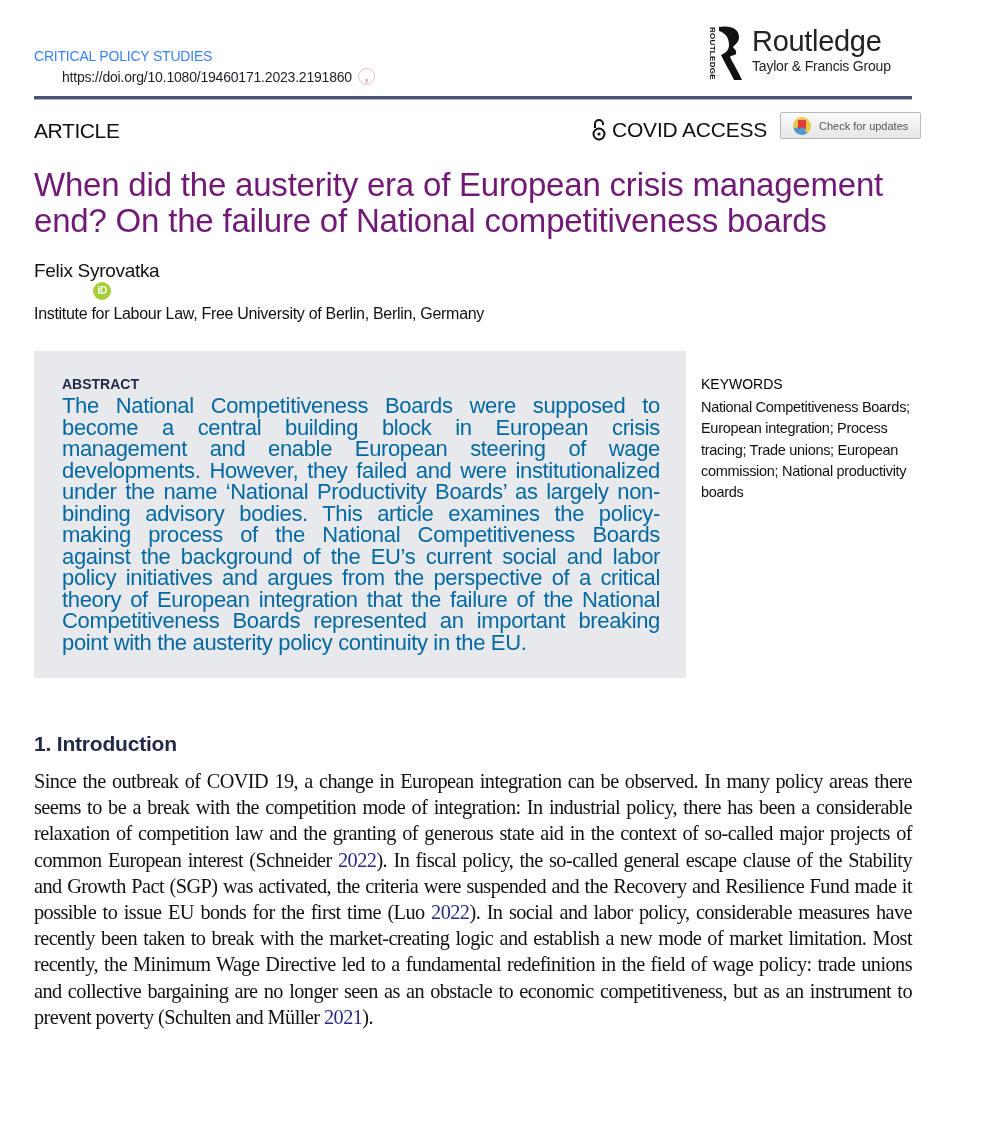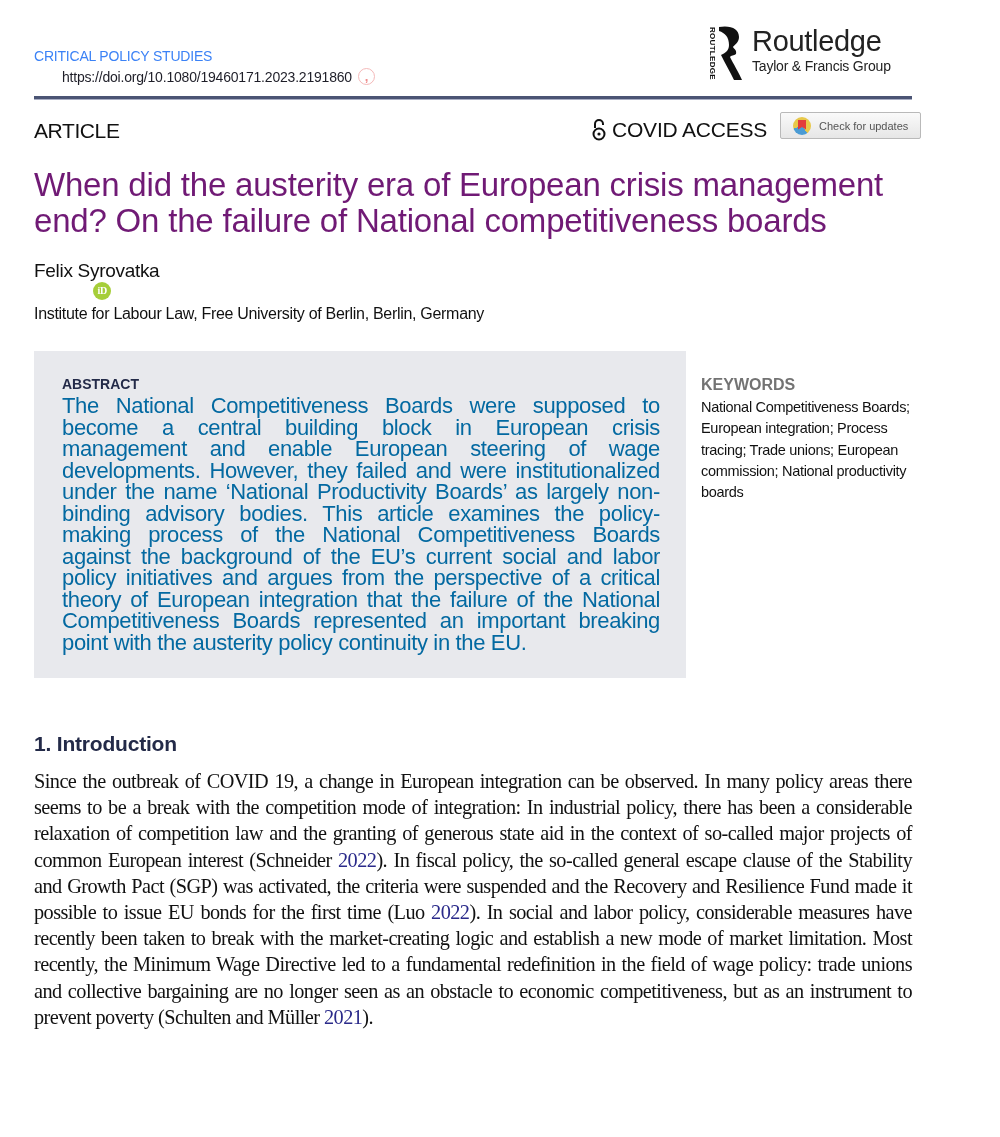--- a/index.html
+++ b/index.html
@@ -28,29 +28,29 @@
   .oa-icon { width: 14px; height: 22px; margin-right: 6px; }
 
   #check-updates { position: absolute; left: 770px; top: 112px; width: 141px; height: 27px; border: 1px solid #b9b9b9; border-radius: 2px; background: linear-gradient(#fafafa, #e6e6e6); display: flex; align-items: center; box-sizing: border-box; padding-left: 12px; cursor: pointer; margin-left: 10px; }
   .cu-icon { width: 18px; height: 18px; border-radius: 50%; background: conic-gradient(#e8c84a 0 40%, #4a9bd4 40% 70%, #e8c84a 70% 100%); position: relative; margin-right: 8px; }
   .cu-icon::after { content: ""; position: absolute; left: 5px; top: 3px; width: 8px; height: 10px; background: #e23b3b; clip-path: polygon(0 0, 100% 0, 100% 100%, 50% 75%, 0 100%); }
   #check-label { font-size: 11px; color: #555; }
 
   #title { position: absolute; left: 34px; top: 167px; width: 900px; font-size: 33px; font-weight: normal; line-height: 36px; color: #701a75; letter-spacing: -0.2px; }
 
   #author-line { position: absolute; left: 34px; top: 260px; display: flex; align-items: center; font-size: 19px; color: #111; letter-spacing: -0.3px; flex-direction: column; }
-  .orcid-icon { width: 18px; height: 18px; border-radius: 50%; background: #a6ce39; color: #fff; font-size: 10px; line-height: 18px; text-align: center; margin-left: 11px; font-weight: bold; font-family: Liberation Serif, serif; }
+  .orcid-icon { width: 18px; height: 18px; border-radius: 50%; background: #a6ce39; color: #fff; font-size: 10px; line-height: 18px; text-align: center; margin-left: 11px; font-weight: bold; }
 
   #affiliation { position: absolute; left: 34px; top: 305px; font-size: 16px; color: #111; letter-spacing: -0.3px; }
 
   #abstract-box { position: absolute; left: 34px; top: 351px; width: 652px; height: 327px; background: #e8e9ed; }
   #abstract-heading { position: absolute; left: 62px; top: 376px; font-size: 14px; font-weight: bold; color: #232a48; }
   #abstract-text { position: absolute; left: 62px; top: 395px; width: 598px; font-size: 22px; line-height: 21.5px; text-align: justify; color: #0369a1; letter-spacing: -0.35px; hyphens: auto; }
 
-  #keywords-heading { position: absolute; left: 701px; top: 376px; font-size: 16px; font-weight: bold; color: #737373; }
+  #keywords-heading { position: absolute; left: 701px; top: 376px; font-size: 14px; font-weight: normal; color: #000000; }
   #keywords-text { position: absolute; left: 701px; top: 397px; width: 215px; font-size: 14.5px; line-height: 21.3px; color: #111; letter-spacing: -0.3px; }
 
   #section-heading { position: absolute; left: 34px; top: 732px; font-size: 21px; font-weight: bold; color: #232a48; letter-spacing: -0.2px; }
 
   #body-text { position: absolute; left: 34px; top: 768px; width: 878px; font-size: 20.3px; line-height: 26.2px; text-align: justify; color: #111; letter-spacing: -0.55px; }
   .cite { color: #2a2a8a; }
 </style>
 </head>
 <body>
 

